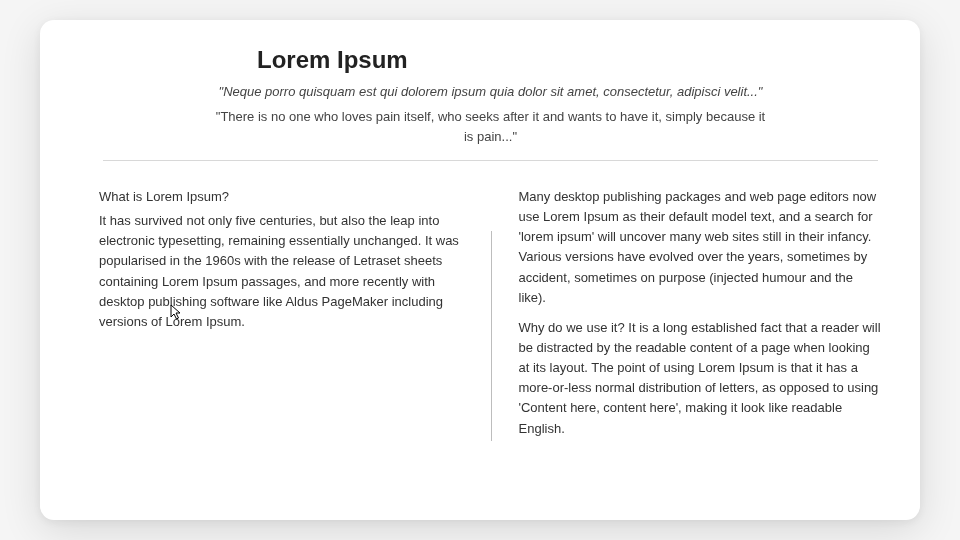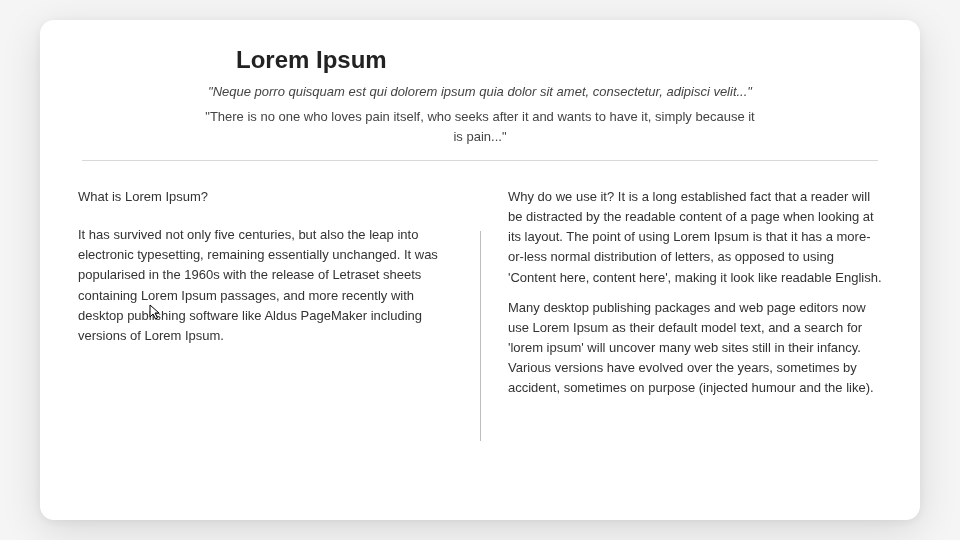--- a/index.html
+++ b/index.html
@@ -18,21 +18,21 @@
       font-family: 'Segoe UI', Tahoma, Geneva, Verdana, sans-serif;
       color: #333;
     }
 
     .card {
       width: 880px;
       height: 500px;
       background: #ffffff;
       border-radius: 14px;
       box-shadow: 0 10px 40px rgba(0,0,0,0.12), 0 2px 8px rgba(0,0,0,0.06);
-      padding: 26px 38px 20px 38px;
+      padding: 26px 38px 20px 59px;
       overflow: hidden;
     }
 
     .title {
       font-size: 24px;
       font-weight: 600;
       color: #222;
       margin-left: 158px;
       margin-bottom: 10px;
     }
@@ -116,28 +116,28 @@
   <h1 class="title">Lorem Ipsum</h1>
 
   <p class="quote-latin">"Neque porro quisquam est qui dolorem ipsum quia dolor sit amet, consectetur, adipisci velit..."</p>
 
   <p class="quote-english">"There is no one who loves pain itself, who seeks after it and wants to have it, simply because it is pain..."</p>
 
   <hr class="divider">
 
   <div class="columns">
     <div class="col col-left col-left-wrap">
-      <p style="margin-bottom:18px;">What is Lorem Ipsum?</p>
+      <p style="margin-bottom:4px;">What is Lorem Ipsum?</p>
       <p>It has survived not only five centuries, but also the leap into electronic typesetting, remaining essentially unchanged. It was popularised in the 1960s with the release of Letraset sheets containing Lorem Ipsum passages, and more recently with desktop publishing software like Aldus PageMaker including versions of Lorem Ipsum.</p>
       <svg class="cursor" viewBox="0 0 12 16">
         <path d="M1 1 L1 13 L4 10 L6.5 15 L8.5 14 L6 9 L10 9 Z" fill="#fff" stroke="#000" stroke-width="1"></path>
       </svg>
     </div>
 
     <div class="vdivider"></div>
 
     <div class="col col-right">
+      <p> Many desktop publishing packages and web page editors now use Lorem Ipsum as their default model text, and a search for 'lorem ipsum' will uncover many web sites still in their infancy. Various versions have evolved over the years, sometimes by accident, sometimes on purpose (injected humour and the like).</p>
       <p>Why do we use it? It is a long established fact that a reader will be distracted by the readable content of a page when looking at its layout. The point of using Lorem Ipsum is that it has a more-or-less normal distribution of letters, as opposed to using 'Content here, content here', making it look like readable English.</p>
-      <p> Many desktop publishing packages and web page editors now use Lorem Ipsum as their default model text, and a search for 'lorem ipsum' will uncover many web sites still in their infancy. Various versions have evolved over the years, sometimes by accident, sometimes on purpose (injected humour and the like).</p>
     </div>
   </div>
 
 </div>
 
 </body></html>

